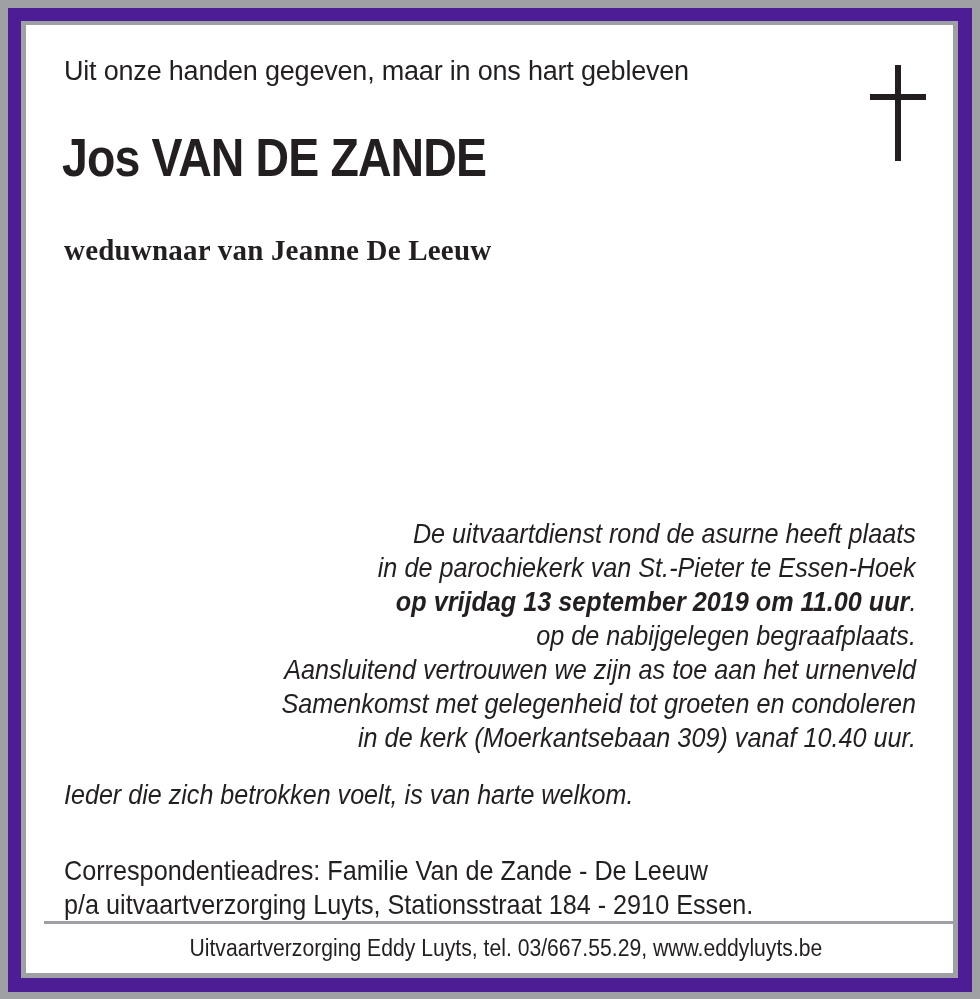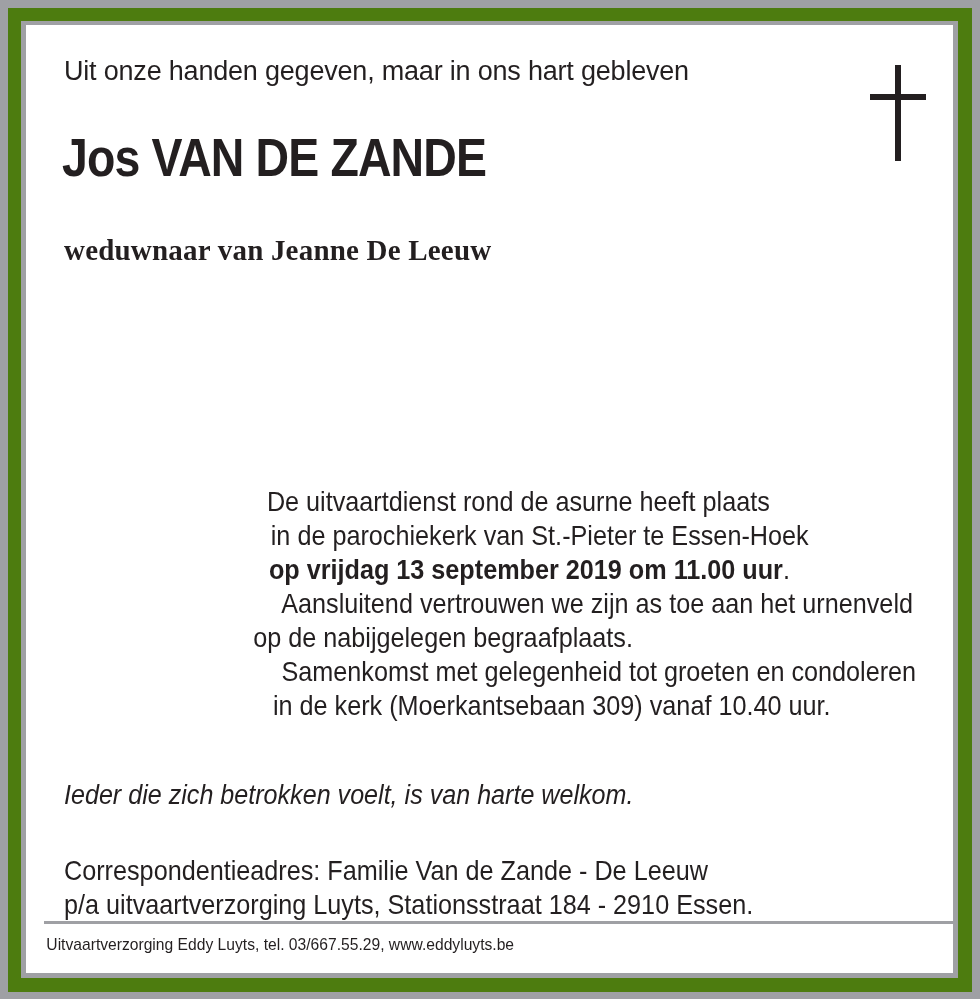--- a/index.html
+++ b/index.html
@@ -14,21 +14,21 @@
       overflow: hidden;
       font-family: "Liberation Sans", sans-serif;
       color: #231f20;
     }
     .outer-frame {
       position: absolute;
       left: 8px;
       top: 8px;
       width: 964px;
       height: 984px;
-      background: #4d7c0f;
+      background: #4c1d95;
     }
     .inner-frame {
       position: absolute;
       left: 13px;
       top: 13px;
       width: 927px;
       height: 948px;
       border: 5px solid #9fa0a4;
       border-top-width: 4px;
       background: #ffffff;
@@ -94,24 +94,26 @@
     }
     .bio {
       left: 38px;
       top: 356px;
       font-size: 27px;
       line-height: 34.5px;
     }
     .service {
       position: absolute;
       right: 37px;
-      top: 460px;
+      top: 492px;
+      text-align: right;
       font-size: 28px;
       line-height: 34px;
       white-space: nowrap;
+      font-style: italic;
     }
     .service .cond {
       display: inline-block;
       transform: scaleX(0.9);
       transform-origin: right center;
     }
     .service b {
       font-weight: bold;
     }
     .welcome {
@@ -131,24 +133,25 @@
     .divider {
       position: absolute;
       left: 18px;
       top: 896px;
       width: 909px;
       height: 3px;
       background: #9fa0a4;
     }
     .footer {
       position: absolute;
-      left: 0;
+      left: 16px;
       top: 910px;
       width: 927px;
-      font-size: 17px;
+      text-align: center;
+      font-size: 23px;
       color: #231f20;
     }
     .footer span {
       display: inline-block;
       transform: scaleX(0.92);
     }
   </style>
 </head>
 <body>
 
@@ -165,22 +168,22 @@
     <div class="line name">Jos VAN DE ZANDE</div>
 
     <div class="line widower">weduwnaar van Jeanne De Leeuw</div>
 
 
 
     <div class="service">
       <div><span class="cond">De uitvaartdienst rond de asurne heeft plaats</span></div>
       <div><span class="cond">in de parochiekerk van St.-Pieter te Essen-Hoek</span></div>
       <div><span class="cond"><b>op vrijdag 13 september 2019 om 11.00 uur</b><span>.</span></span></div>
+      <div><span class="cond">op de nabijgelegen begraafplaats.</span></div>
       <div><span class="cond">Aansluitend vertrouwen we zijn as toe aan het urnenveld</span></div>
-      <div><span class="cond">op de nabijgelegen begraafplaats.</span></div>
       <div><span class="cond">Samenkomst met gelegenheid tot groeten en condoleren</span></div>
       <div><span class="cond">in de kerk (Moerkantsebaan 309) vanaf 10.40 uur.</span></div>
     </div>
 
     <div class="line italic-line welcome">Ieder die zich betrokken voelt, is van harte welkom.</div>
 
     <div class="line address">
       <div>Correspondentieadres: Familie Van de Zande - De Leeuw</div>
       <div>p/a uitvaartverzorging Luyts, Stationsstraat 184 - 2910 Essen.</div>
     </div>

